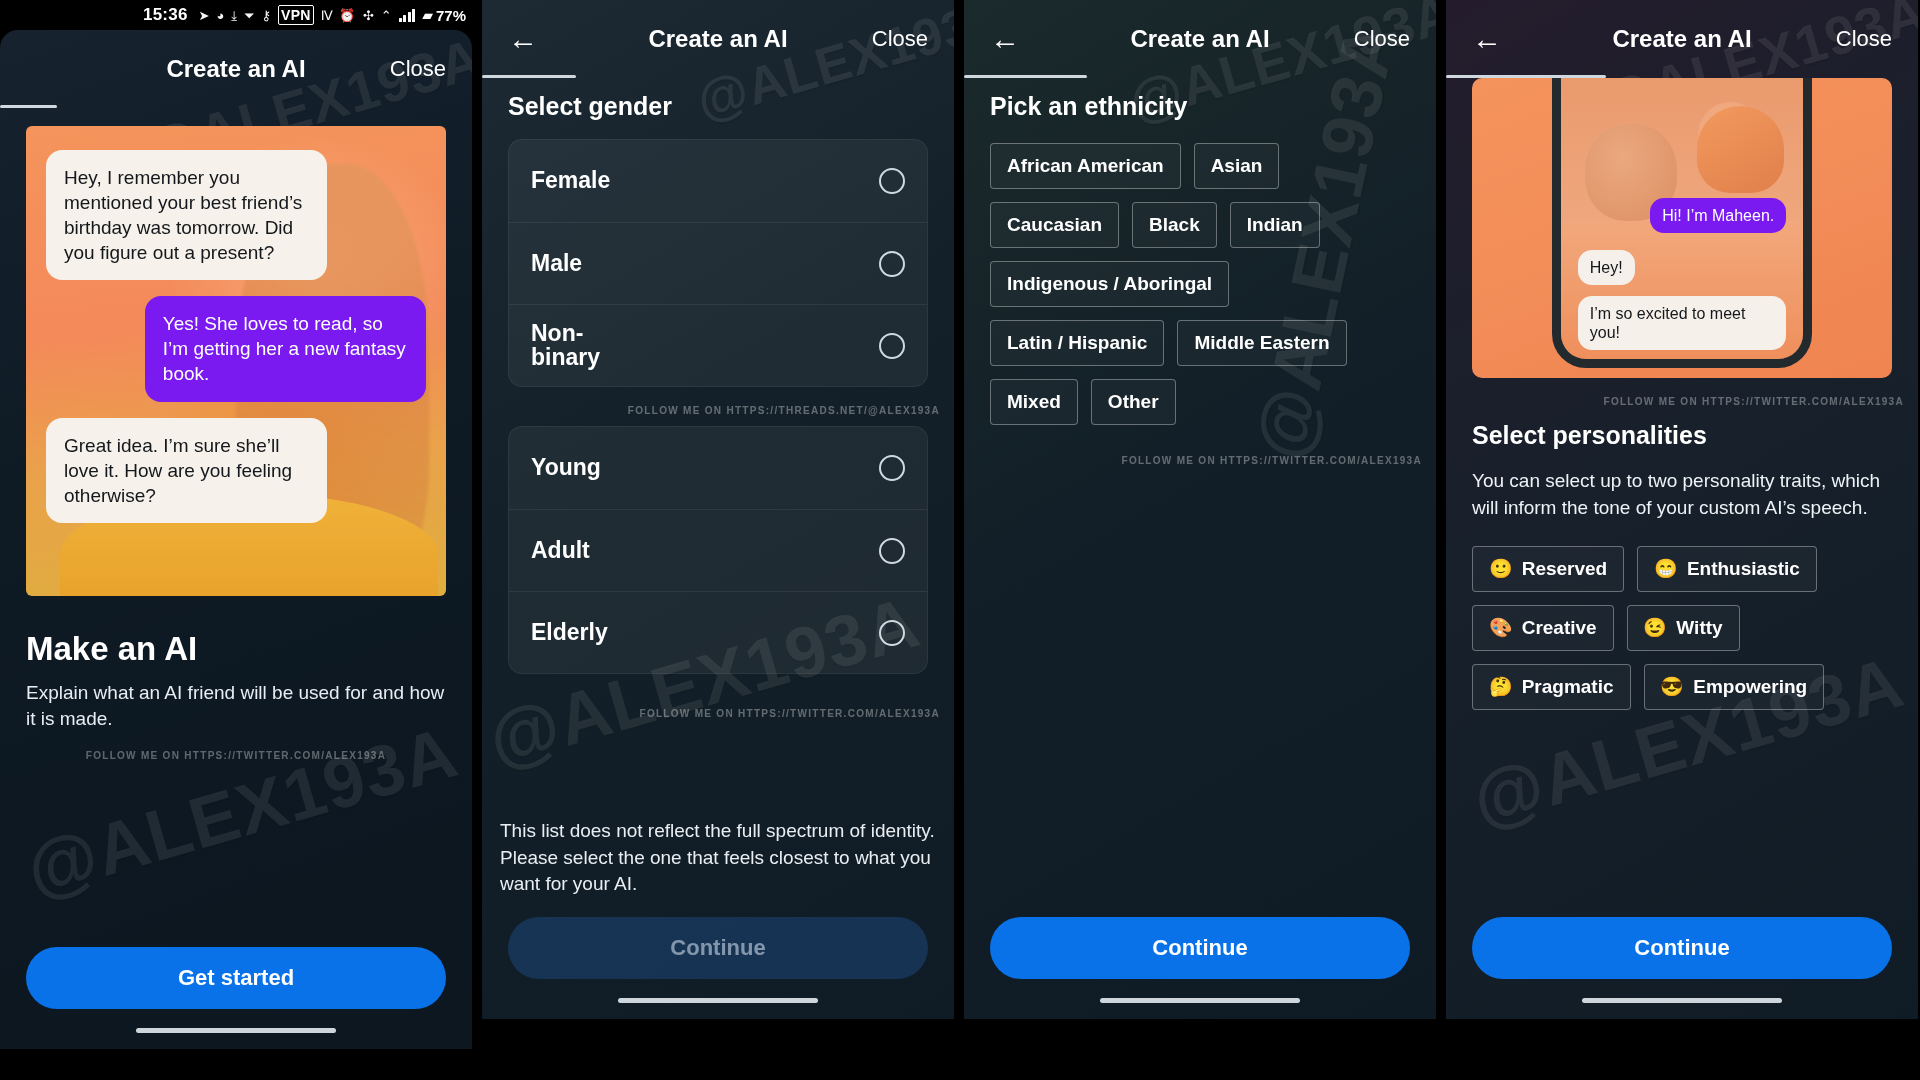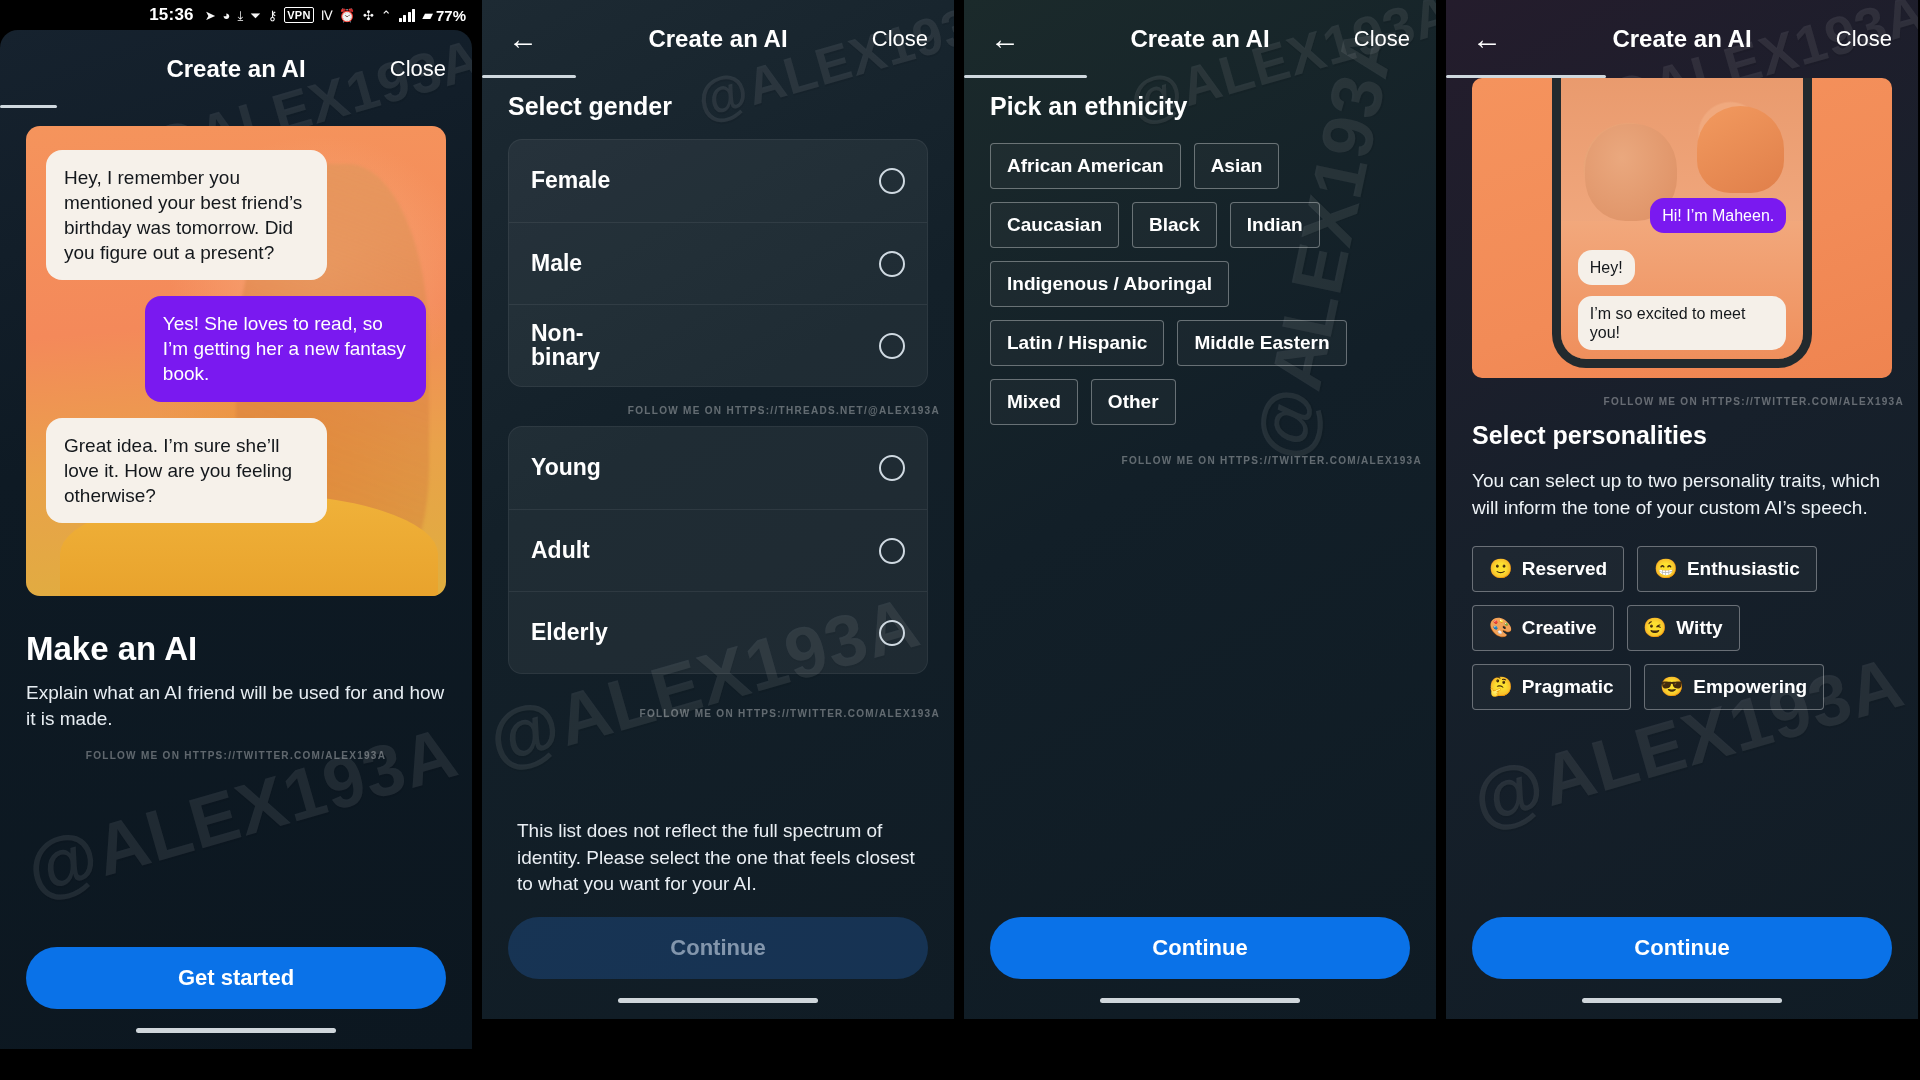--- a/index.html
+++ b/index.html
@@ -14,21 +14,21 @@
   
   .statusbar {
     position: absolute; top: 0; left: 0; width: 472px; height: 30px;
     display: flex; align-items: center; justify-content: flex-end;
     gap: 7px; padding-right: 6px; color: #fff; z-index: 40;
     background: #000;
   }
   .statusbar .clock { font-size: 17px; font-weight: 600; letter-spacing: .2px; margin-right: 4px; }
   .sb-ico { font-size: 13px; line-height: 1; opacity: .97; display:flex; align-items:center; }
   .sb-vpn {
-    font-size: 11px; font-weight: 700; border: 1.6px solid #fff; border-radius: 2px;
+    font-size: 14px; font-weight: 700; border: 1.6px solid #fff; border-radius: 2px;
     padding: 1px 2px; letter-spacing: .3px;
   }
   .sb-bars { display: flex; align-items: flex-end; gap: 1.5px; height: 13px; }
   .sb-bars i { display:block; width: 3px; background: #fff; border-radius: .5px; }
   .sb-bars i:nth-child(1){height:4px} .sb-bars i:nth-child(2){height:7px}
   .sb-bars i:nth-child(3){height:10px} .sb-bars i:nth-child(4){height:13px}
   .sb-batt { display:flex; align-items:center; gap:3px; }
   .sb-batt .glyph { font-size: 14px; }
   .sb-pct { font-size: 15px; font-weight: 600; }
 
@@ -63,21 +63,21 @@
 
   
   .progress-track { position: absolute; left: 0; bottom: 0; height: 3px; width: 100%; background: transparent; }
   .progress-fill { height: 3px; background: #cfd8de; border-radius: 2px; }
 
   
   .section-title { font-size: 25px; font-weight: 700; padding: 14px 26px 8px; }
 
   
   .hero {
-    margin: 18px 26px 0; height: 470px; border-radius: 14px; overflow: hidden;
+    margin: 18px 26px 0; height: 470px; border-radius: 6px; overflow: hidden;
     position: relative;
     background:
       radial-gradient(ellipse 58% 45% at 70% 30%, rgba(247,170,120,.95), transparent 62%),
       radial-gradient(ellipse 50% 60% at 62% 72%, rgba(235,146,58,.9), transparent 65%),
       linear-gradient(175deg,#f5945c 0%,#f4895a 42%,#e9a24a 70%,#dfae3e 100%);
   }
   .hero .hair {
     position: absolute; right: 4%; top: 8%; width: 46%; height: 92%;
     background: linear-gradient(200deg, rgba(226,152,94,.75), rgba(216,129,66,.5) 45%, rgba(205,120,52,.35));
     border-radius: 48% 42% 30% 36%;
@@ -128,21 +128,21 @@
     border: 1.4px solid rgba(255,255,255,.34); border-radius: 4px;
     padding: 11px 16px; font-size: 19px; font-weight: 600; color: #fff;
     background: rgba(255,255,255,.03); white-space: nowrap;
     display: inline-flex; align-items: center; gap: 9px;
   }
   .chip .emo { font-size: 19px; line-height: 1; }
 
   
   .disclaimer {
     font-size: 19px; line-height: 1.38; color: #e9eef3;
-    padding: 0 35px; margin-top: auto; margin-bottom: 20px;
+    padding: 0 18px; margin-top: auto; margin-bottom: 20px;
   }
 
   
   .cta-wrap { padding: 0 26px 40px; }
   .cta {
     height: 62px; border-radius: 31px; display: flex; align-items: center; justify-content: center;
     font-size: 22px; font-weight: 700; color: #fff; background: #0a72e8;
   }
   .cta.disabled { background: rgba(30,80,140,.45); color: rgba(220,232,245,.55); font-weight: 600; }
 

